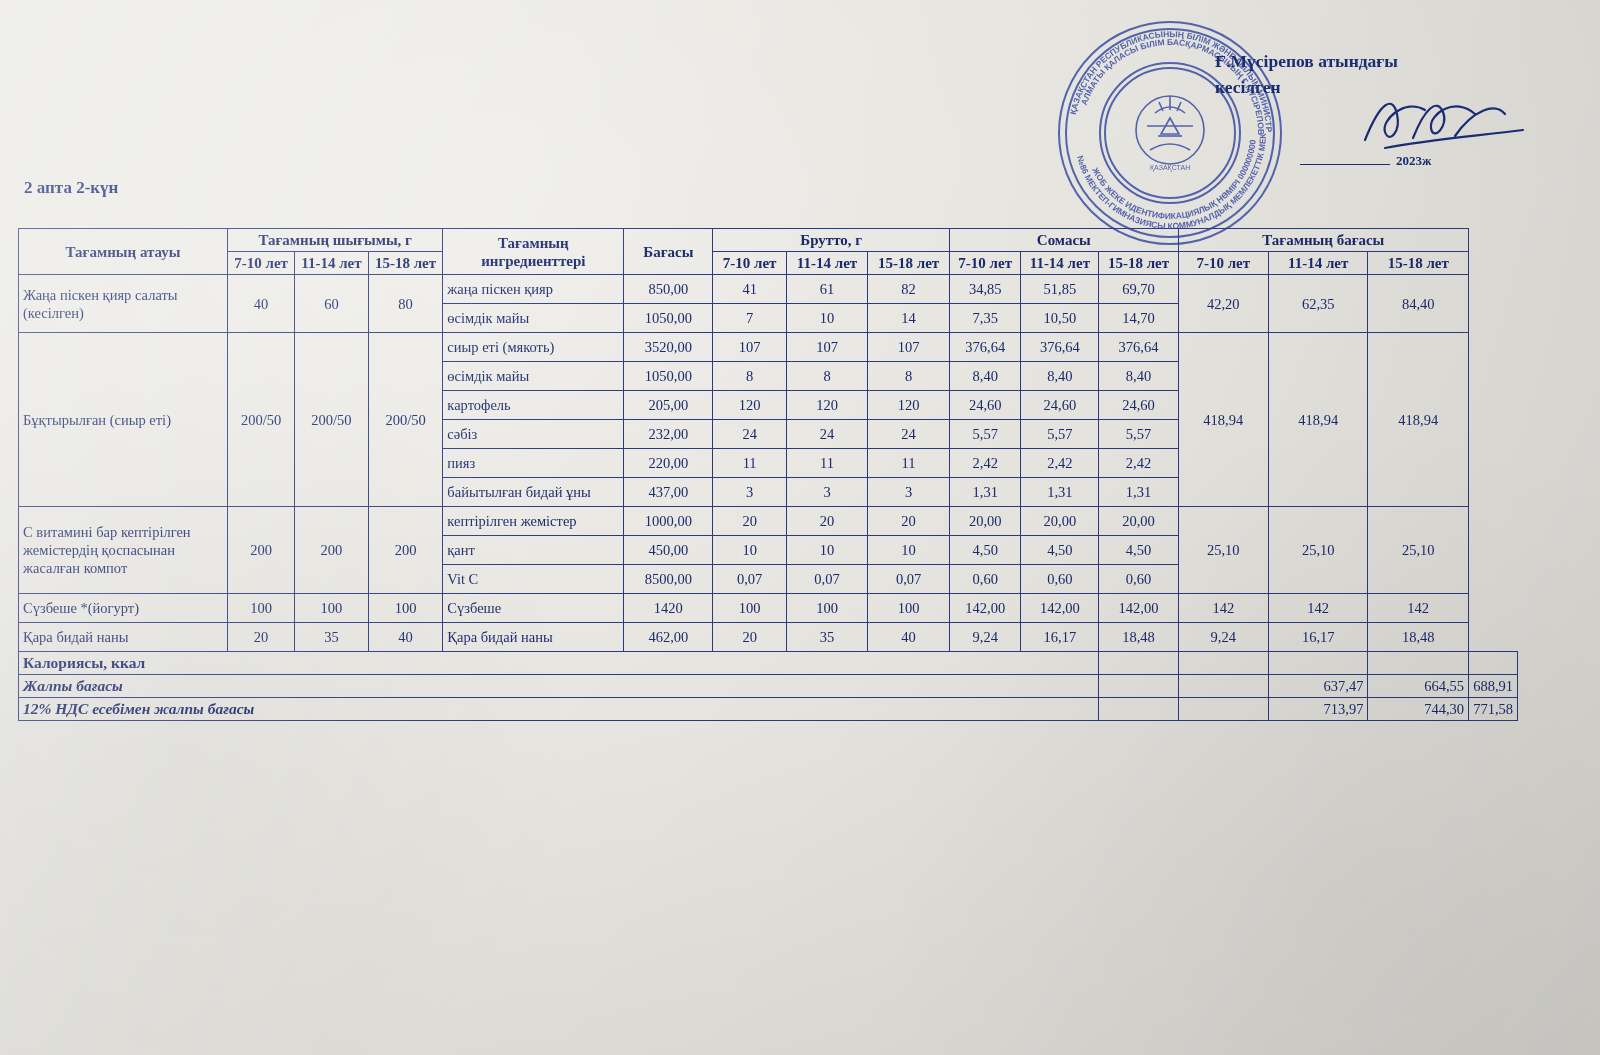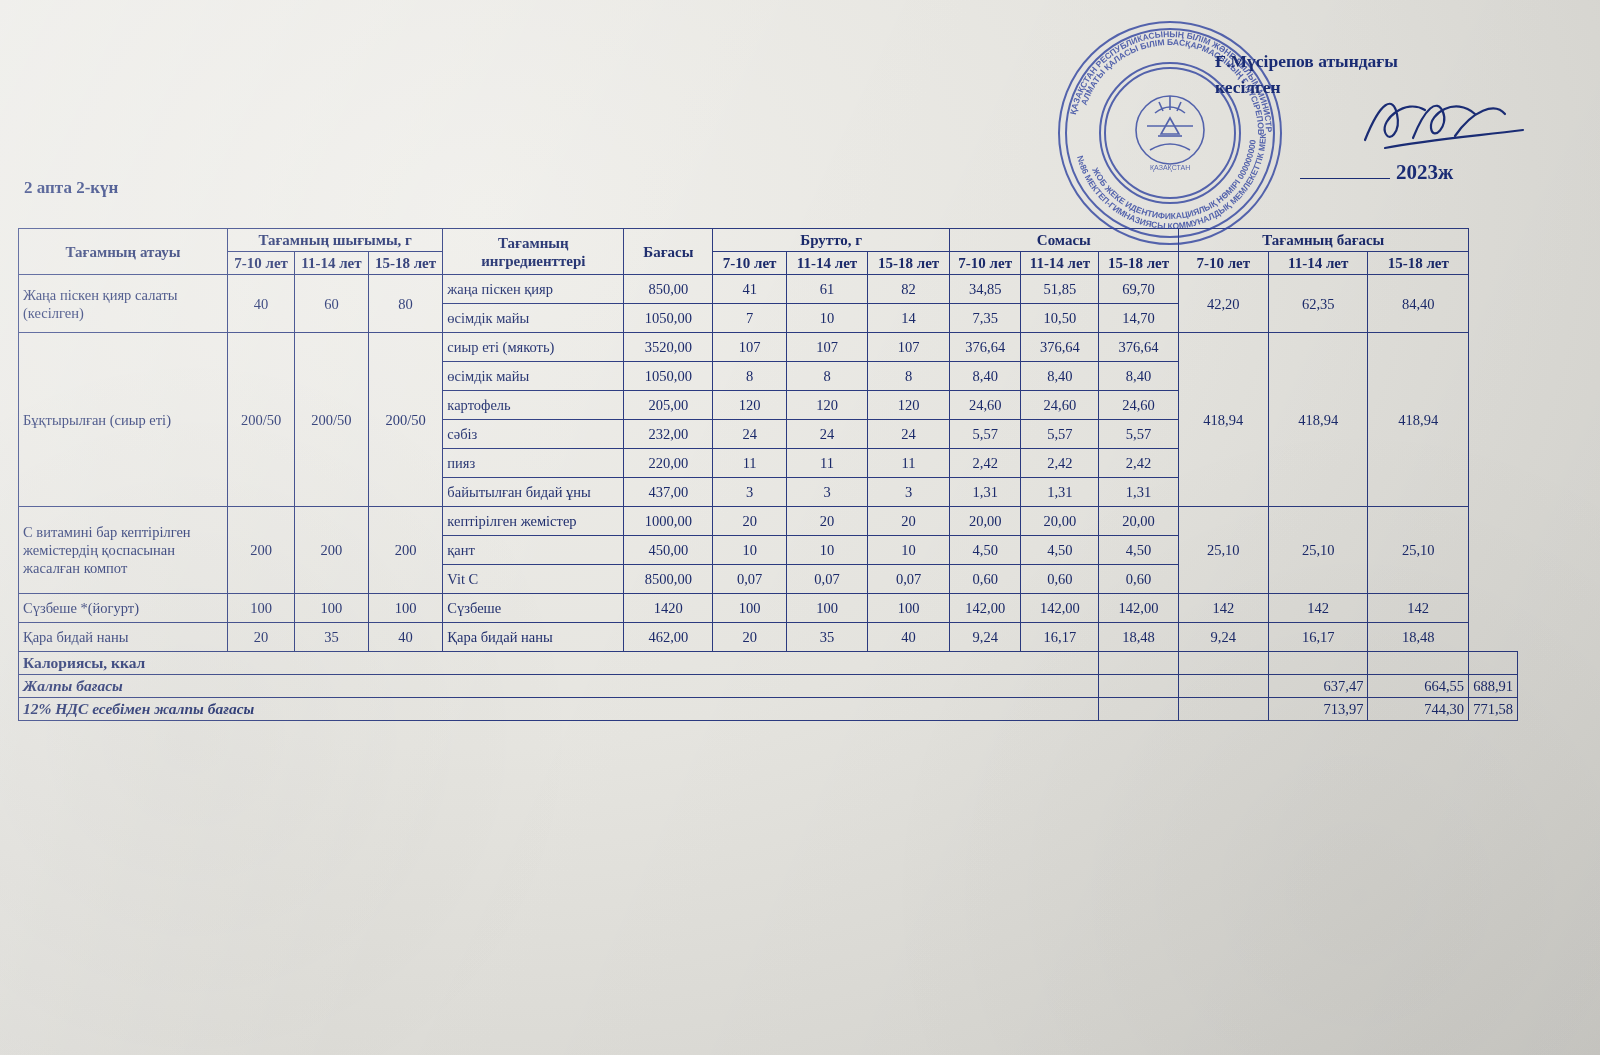--- a/index.html
+++ b/index.html
@@ -41,23 +41,23 @@
     font-weight: bold;
     font-size: 17.5px;
     line-height: 26px;
     color: #1a2c74;
     z-index: 5;
   }
   .header-block div { white-space: nowrap; }
   .header-date {
     position: absolute;
     left: 1300px;
-    top: 160px;
+    top: 148px;
     font-weight: bold;
-    font-size: 21px;
+    font-size: 13px;
     color: #1a2c74;
     z-index: 5;
   }
   .header-date .underline {
     display: inline-block;
     width: 90px;
     border-bottom: 1.5px solid #1a2c74;
     margin-right: 6px;
     height: 16px;
   }

